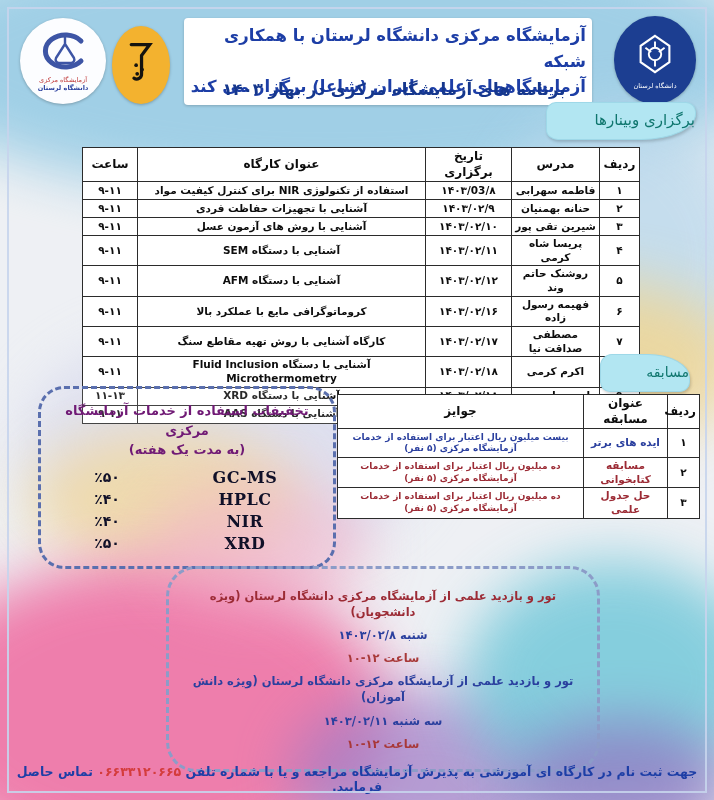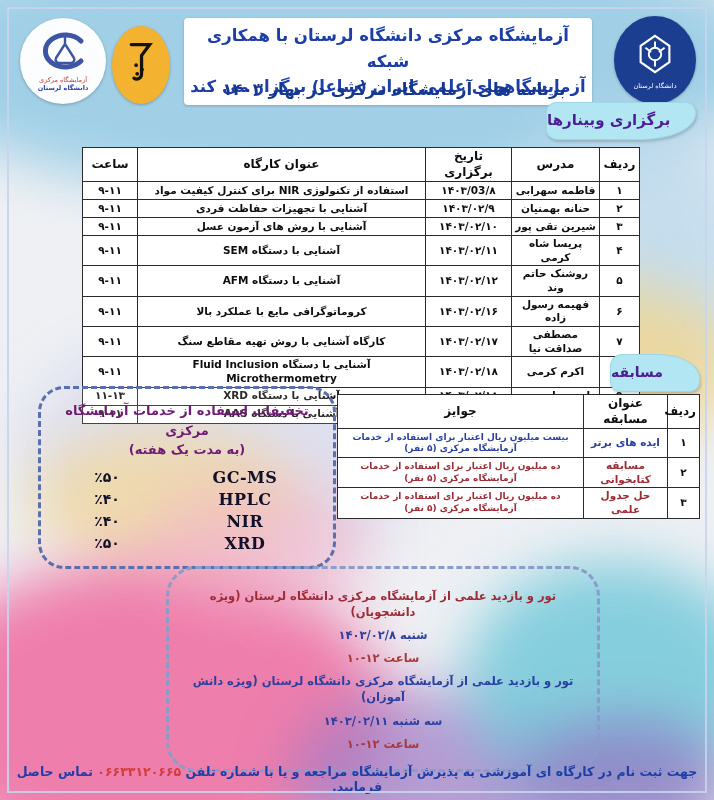--- a/index.html
+++ b/index.html
@@ -30,30 +30,30 @@
     display:flex;flex-direction:column;align-items:center;justify-content:center;box-shadow:0 1px 3px rgba(0,0,0,.25);}
   .uni-logo .cap{color:#fff;font-size:6.5px;margin-top:1px;}
   .lab-logo{top:18px;left:20px;width:86px;height:86px;background:#fcfdff;border-radius:50%;
     display:flex;flex-direction:column;align-items:center;justify-content:center;box-shadow:0 1px 3px rgba(0,0,0,.25);}
   .lab-logo .cap1{font-size:6.5px;font-weight:normal;color:#c03a3a;line-height:1.2;}
   .lab-logo .cap2{font-size:6.5px;font-weight:bold;color:#2a3f9e;line-height:1.2;}
   .shaa-logo{top:26px;left:112px;width:58px;height:78px;background:#f3b22f;border-radius:50%;
     display:flex;align-items:center;justify-content:center;box-shadow:0 1px 3px rgba(0,0,0,.25);}
 
   .title-box{top:18px;right:122px;width:396px;background:#fff;border-radius:4px;
-    padding:5px 6px;text-align:center;box-shadow:0 1px 3px rgba(0,0,0,.2);}
+    padding:5px 6px;text-align:right;box-shadow:0 1px 3px rgba(0,0,0,.2);}
   .title-box div{font-size:16.5px;font-weight:bold;color:#1d3ea6;line-height:1.55;}
   .subtitle{top:80px;right:122px;width:396px;text-align:center;font-size:16.5px;font-weight:bold;color:#15378d;}
 
   
-  .sec-label{background:#b2e6f2;color:#4c1d95;font-weight:bold;text-align:left;
+  .sec-label{background:#b2e6f2;color:#0f766e;font-weight:normal;text-align:right;
     box-shadow:1px 2px 3px rgba(0,0,0,.18);border:1px solid #9ed8e8;}
   .webinars-label{top:102px;right:18px;width:148px;padding:8px 0 10px;font-size:15px;
     border-radius:10px 10px 55px 12px / 10px 10px 26px 10px;}
-  .comp-label{top:354px;right:14px;width:88px;padding:9px 0 11px;font-size:14px;
+  .comp-label{top:354px;right:24px;width:88px;padding:9px 0 11px;font-size:14px;
     border-radius:12px 42px 10px 10px / 12px 24px 10px 10px;}
 
   
   table{border-collapse:collapse;background:#fff;table-layout:fixed;}
   th,td{border:1px solid #2b2b2b;font-weight:bold;color:#0d0d0d;text-align:center;padding:1px 3px;line-height:1.3;}
   .webinars-table{top:147px;right:74px;width:557px;}
   .webinars-table th{font-size:12px;height:17px;}
   .webinars-table td{font-size:10.5px;height:15px;}
   .comp-table{top:394px;right:14px;width:362px;}
   .comp-table th{font-size:12px;height:24px;}

